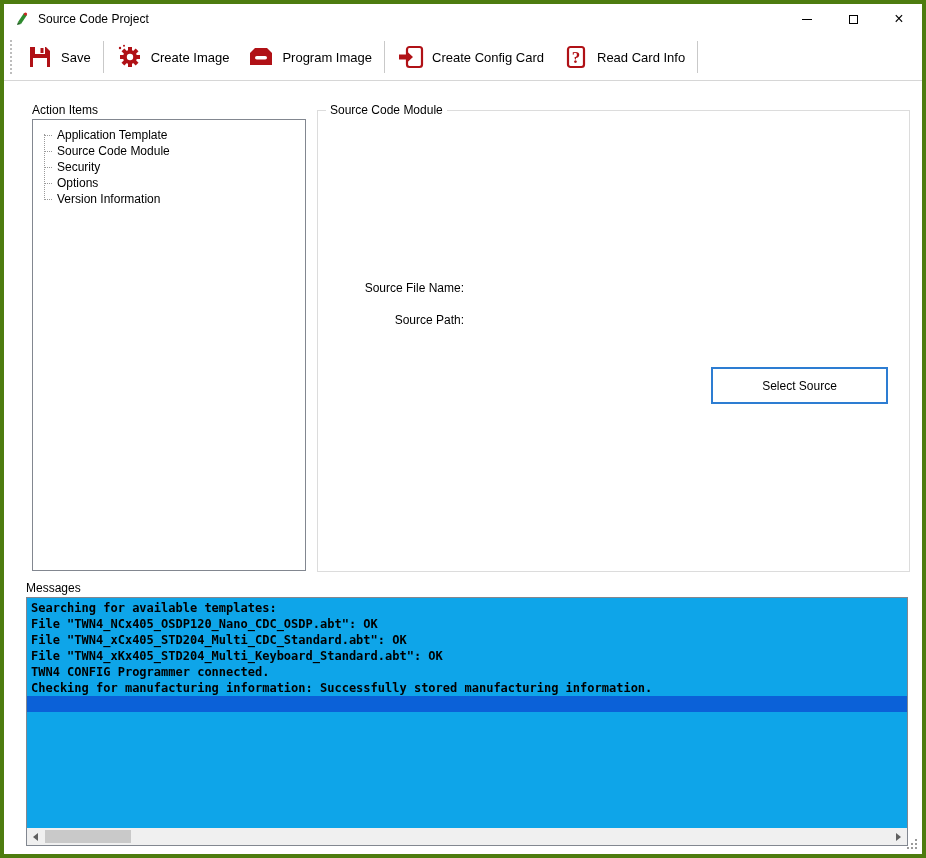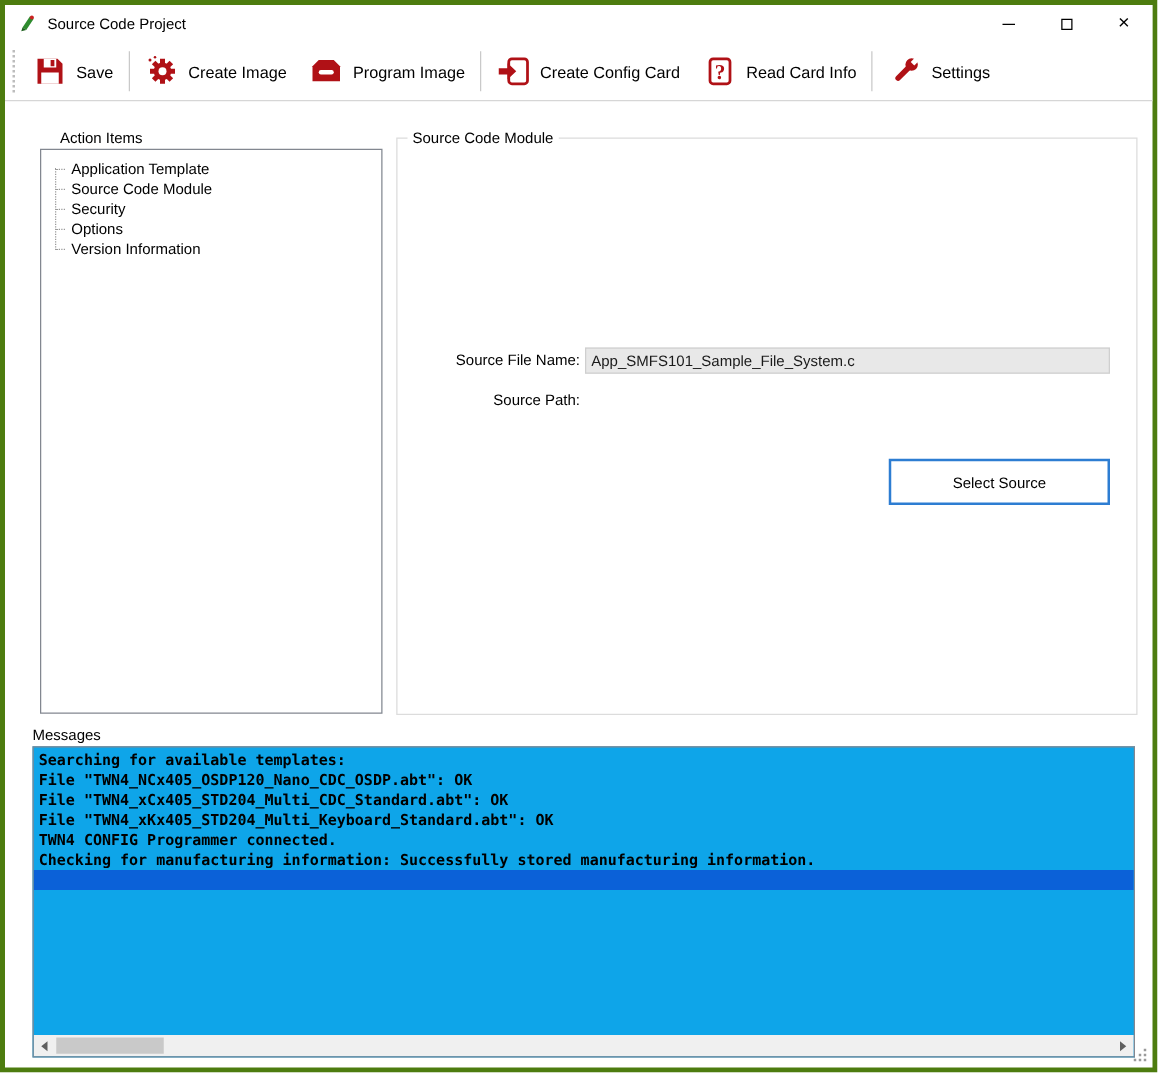--- a/index.html
+++ b/index.html
@@ -142,49 +142,36 @@
         <svg width="26" height="26" viewBox="0 0 26 26">
           <rect x="5" y="3" width="16" height="20" rx="2.5" fill="#fff" stroke="#B01116" stroke-width="2.2"></rect>
           <text x="13" y="19" text-anchor="middle" font-family="Liberation Serif, serif" font-size="17" font-weight="bold" fill="#B01116">?</text>
         </svg>
       </span>
       <span>Read Card Info</span>
     </button>
 
     <div class="sep"></div>
 
-    <button class="tbtn">
-      <span class="tb-icon">
-        <svg width="26" height="26" viewBox="0 0 26 26">
-          <g transform="rotate(45 13 13)">
-            <circle cx="13" cy="5.5" r="5" fill="#B01116"></circle>
-            <rect x="11" y="-1" width="4" height="5.5" fill="#fff"></rect>
-            <rect x="10.8" y="6" width="4.4" height="17" rx="2.2" fill="#B01116"></rect>
-          </g>
-        </svg>
-      </span>
-      <span>Settings</span>
-    </button>
-  </div>
-
-  <div class="panel-label" style="left:44px; top:99px;">Action Items</div>
+  </div>
+
+  <div class="panel-label" style="left:28px; top:99px;">Action Items</div>
   <div class="treebox">
     <div class="tree-vline"></div>
     <div class="tree-item">Application Template</div>
     <div class="tree-item">Source Code Module</div>
     <div class="tree-item">Security</div>
     <div class="tree-item">Options</div>
     <div class="tree-item">Version Information</div>
   </div>
 
   <div class="groupbox scm">
     <span class="gb-label">Source Code Module</span>
 
     <div class="field-label fl1">Source File Name:</div>
-    <input class="field fv1" readonly="" value="App_SMFS101_Sample_File_System.c" style="">
 
     <div class="field-label fl2">Source Path:</div>
 
     <button class="select-source">Select Source</button>
   </div>
 
   <div class="panel-label msgs-label">Messages</div>
   <div class="msgbox">
     <div class="msg-line">Searching for available templates:</div>
     <div class="msg-line">File "TWN4_NCx405_OSDP120_Nano_CDC_OSDP.abt": OK</div>

